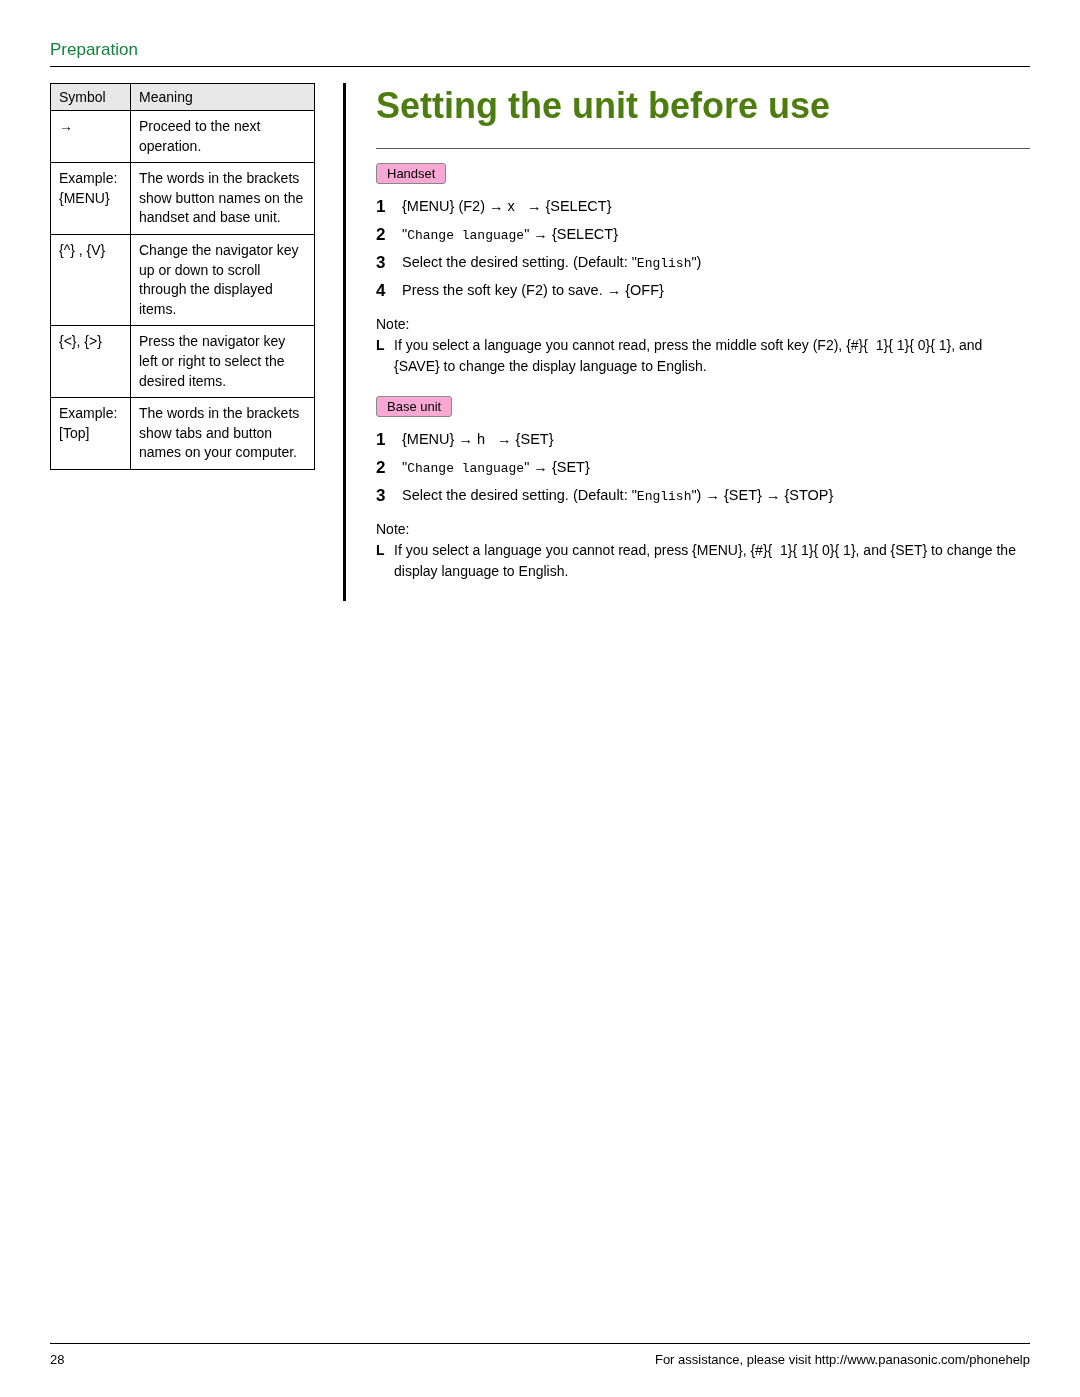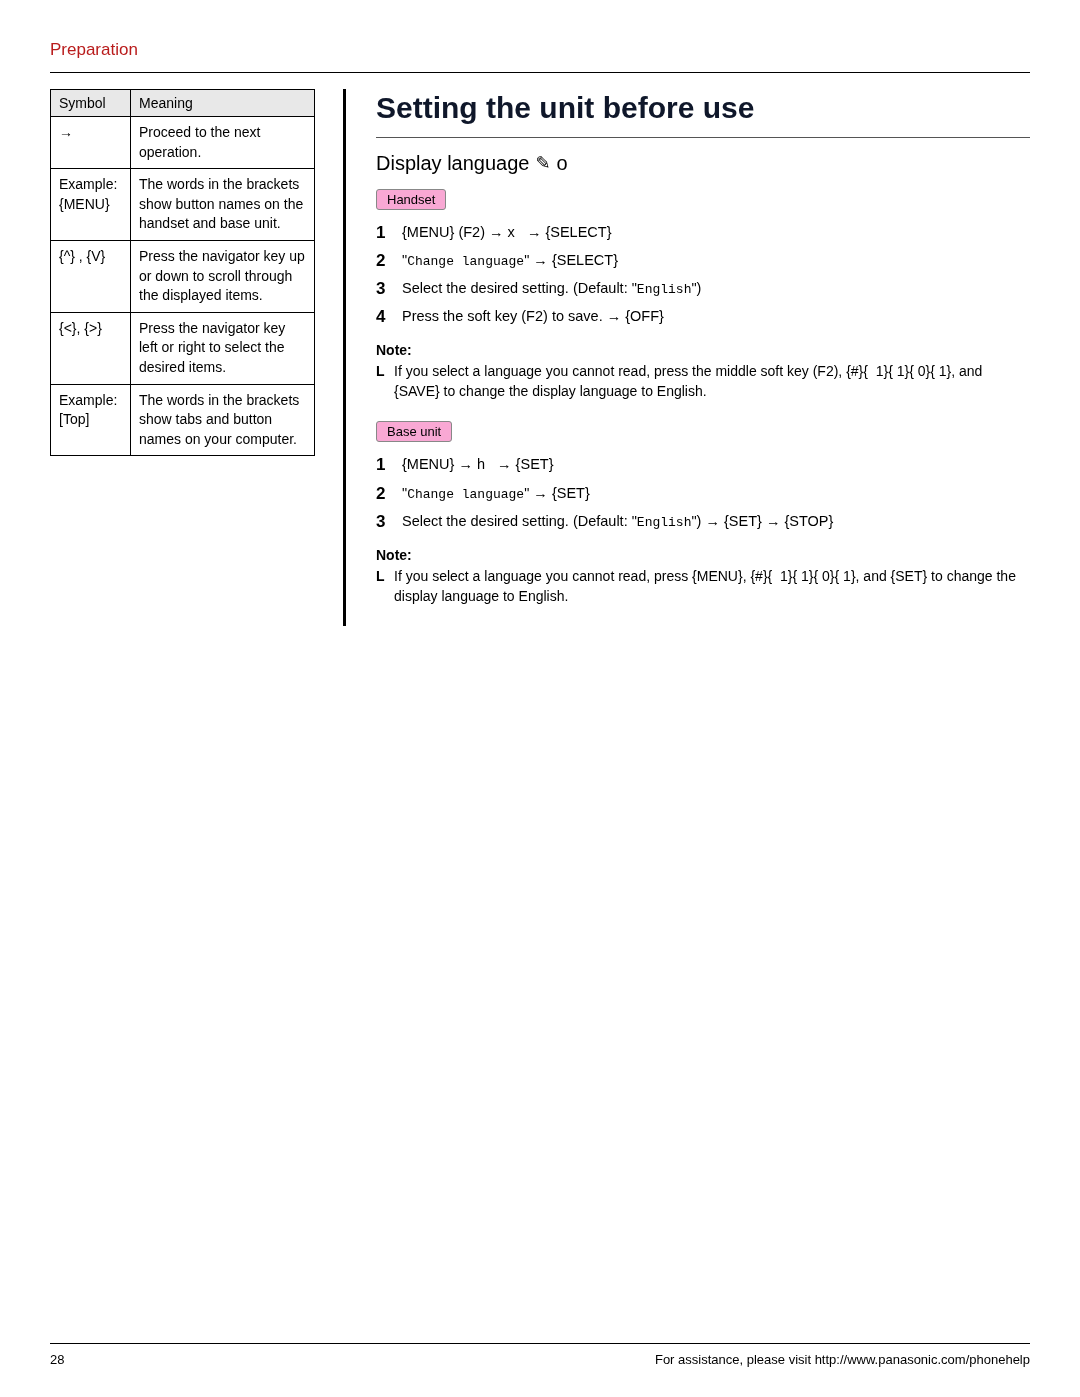--- a/index.html
+++ b/index.html
@@ -18,22 +18,22 @@
       padding: 40px 50px 60px 50px;
       position: relative;
     }
     
     .header-section {
       margin-bottom: 16px;
     }
     .preparation-title {
       font-size: 17px;
       font-weight: normal;
-      color: #b91c1c;
-      margin-bottom: 12px;
+      color: #15803d;
+      margin-bottom: 6px;
     }
     .header-rule {
       border: none;
       border-top: 1.5px solid #000;
       margin-bottom: 16px;
     }
     
     .main-layout {
       display: flex;
       gap: 8px;
@@ -70,25 +70,25 @@
       width: 80px;
     }
     
     .right-col {
       flex: 1;
       padding-left: 30px;
       border-left: 3px solid #000;
     }
     
     .section-title {
-      font-size: 30px;
+      font-size: 36px;
       font-weight: bold;
       line-height: 1.25;
-      margin-bottom: 10px;
-      color: #0f172a;
+      margin-bottom: 20px;
+      color: #4d7c0f;
     }
     .section-rule {
       border: none;
       border-top: 1.5px solid #555;
       margin-bottom: 14px;
     }
     
     .subsection-title {
       font-size: 20px;
       font-weight: normal;
@@ -137,21 +137,21 @@
     code {
       font-family: 'Courier New', Courier, monospace;
       font-size: 13px;
     }
     
     .note-section {
       margin-bottom: 20px;
       font-size: 14px;
     }
     .note-title {
-      font-weight: bold;
+      font-weight: normal;
       font-size: 14px;
       margin-bottom: 3px;
     }
     .note-item {
       display: flex;
       gap: 4px;
       line-height: 1.45;
     }
     .note-l {
       font-weight: bold;
@@ -199,21 +199,21 @@
             <td>→</td>
             <td>Proceed to the next operation.</td>
           </tr>
           <tr>
             <td style="white-space:pre-line;">Example:
 {MENU}</td>
             <td>The words in the brackets show button names on the handset and base unit.</td>
           </tr>
           <tr>
             <td>{^} , {V}</td>
-            <td>Press the navigator key up or down to scroll through the displayed items.</td>
+            <td>Change the navigator key up or down to scroll through the displayed items.</td>
           </tr>
           <tr>
             <td>{&lt;}, {&gt;}</td>
             <td>Press the navigator key left or right to select the desired items.</td>
           </tr>
           <tr>
             <td style="white-space:pre-line;">Example:
 [Top]</td>
             <td>The words in the brackets show tabs and button names on your computer.</td>
           </tr>
@@ -221,25 +221,20 @@
       </table>
     </div>
 
     <div class="right-col">
 
       
       <div class="section-title">Setting the unit before use</div>
       <hr class="section-rule">
 
       
-      <div class="subsection-title">
-        <span>Display language</span>
-        <span class="pencil-icon">✎</span>
-        <span>o</span>
-      </div>
 
       
       <div class="tab-label">Handset</div>
 
       
       <ol class="steps-list">
         <li>
           <span class="step-num">1</span>
           <span class="step-content">{MENU} (F2) → x &nbsp; → {SELECT}</span>
         </li>

